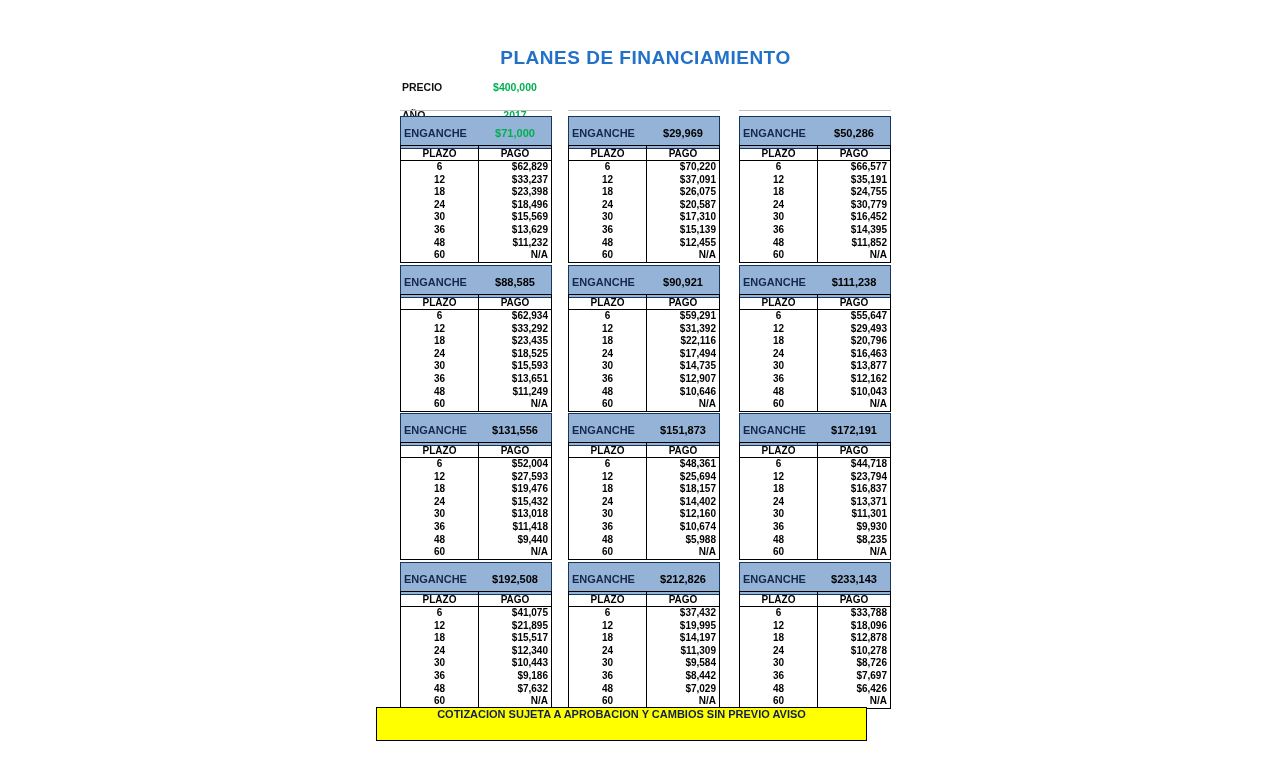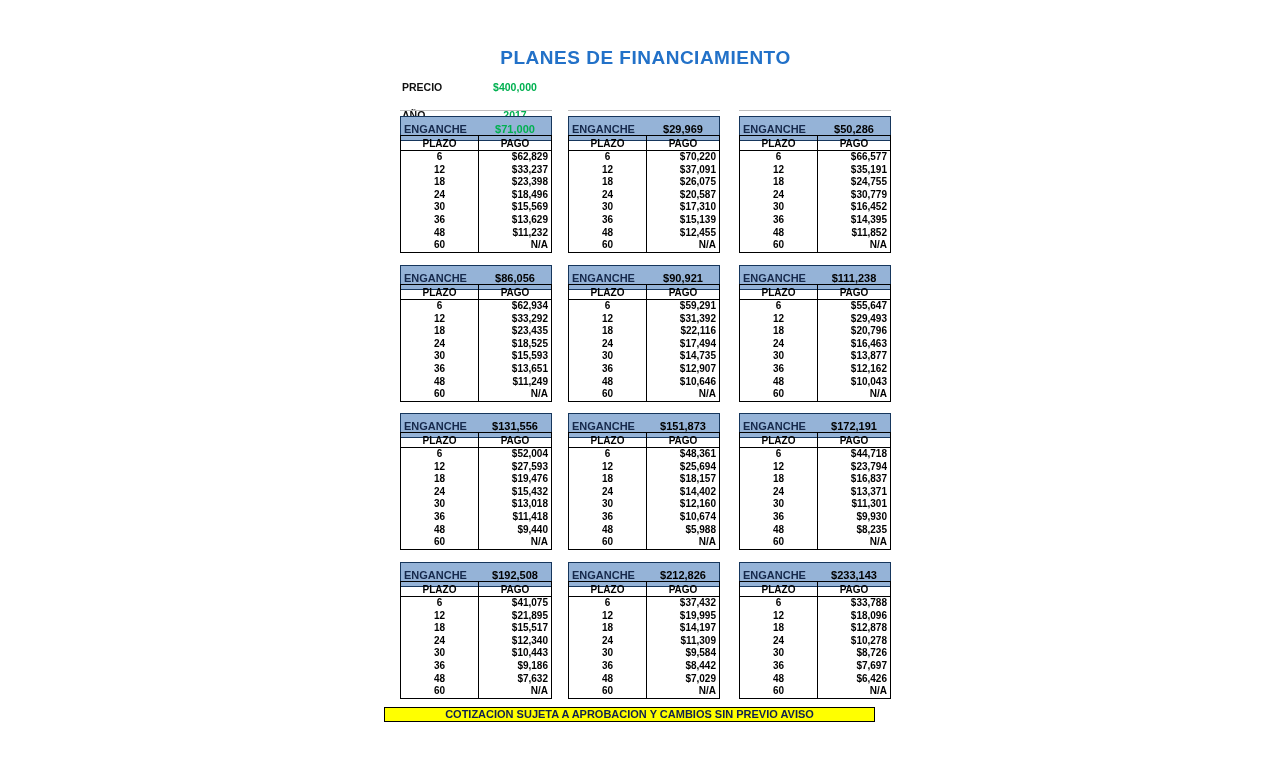--- a/index.html
+++ b/index.html
@@ -11,37 +11,37 @@
     position:absolute;left:400px;top:47px;width:491px;text-align:center;
     font-size:19px;font-weight:bold;color:#2271C8;letter-spacing:.5px;white-space:nowrap;
   }
   .info-row{position:absolute;left:402px;width:220px;height:13px;font-size:10.5px;font-weight:bold;color:#111;}
   .info-row .info-value{position:absolute;left:78px;width:70px;text-align:center;color:#00B050;}
   .row-precio{top:81px;}
   .row-ano{top:109px;}
   .grayline{position:absolute;top:110px;width:152px;height:1px;background:#BFBFBF;}
   .plan{position:absolute;width:152px;}
   .enganche-header{
-    position:absolute;left:0;top:0;width:152px;height:25px;background:#95B3D7;
+    position:absolute;left:0;top:0;width:152px;height:33px;background:#95B3D7;
     border:1.6px solid #16365C;box-sizing:border-box;display:flex;align-items:center;
     font-size:11px;font-weight:bold;color:#15284B;
   }
   .eng-label{width:52%;padding-left:3px;box-sizing:border-box;}
   .eng-value{width:48%;text-align:center;color:#000;}
   .plan-table{
-    position:absolute;left:0;top:19px;width:152px;border-collapse:collapse;
+    position:absolute;left:0;top:29px;width:152px;border-collapse:collapse;
     font-size:10px;font-weight:bold;color:#000;table-layout:fixed;
     border:1.6px solid #000;
   }
   .plan-table th{height:14px;text-align:center;border-bottom:1.6px solid #000;padding:0;}
   .plan-table td{height:12.6px;padding:0;line-height:12.6px;}
   .col-plazo{width:77px;border-right:1.6px solid #000;text-align:center;}
   .col-pago{text-align:right;padding-right:3px !important;}
   .footer-bar{
-    position:absolute;left:384px;top:707px;width:491px;height:15px;background:#FFFF00;
+    position:absolute;left:376px;top:707px;width:491px;height:34px;background:#FFFF00;
     border:1.6px solid #000;box-sizing:border-box;text-align:center;
     font-size:11px;font-weight:bold;color:#10204E;line-height:13.5px;
   }
 </style>
 </head>
 <body>
 
 <div class="canvas">
 
   <div class="title">PLANES DE FINANCIAMIENTO</div>
@@ -201,21 +201,21 @@
             <tr>
               <td class="col-plazo">60</td>
               <td class="col-pago">N/A</td>
             </tr>
           </tbody>
         </table>
       </div>
       <div class="plan" style="left: 400px; top: 265px;">
         <div class="enganche-header">
           <span class="eng-label">ENGANCHE</span>
-          <span class="eng-value">$86,056</span>
+          <span class="eng-value">$88,585</span>
         </div>
         <table class="plan-table">
           <thead>
             <tr>
               <th class="col-plazo">PLAZO</th>
               <th>PAGO</th>
             </tr>
           </thead>
           <tbody>
             <tr>

